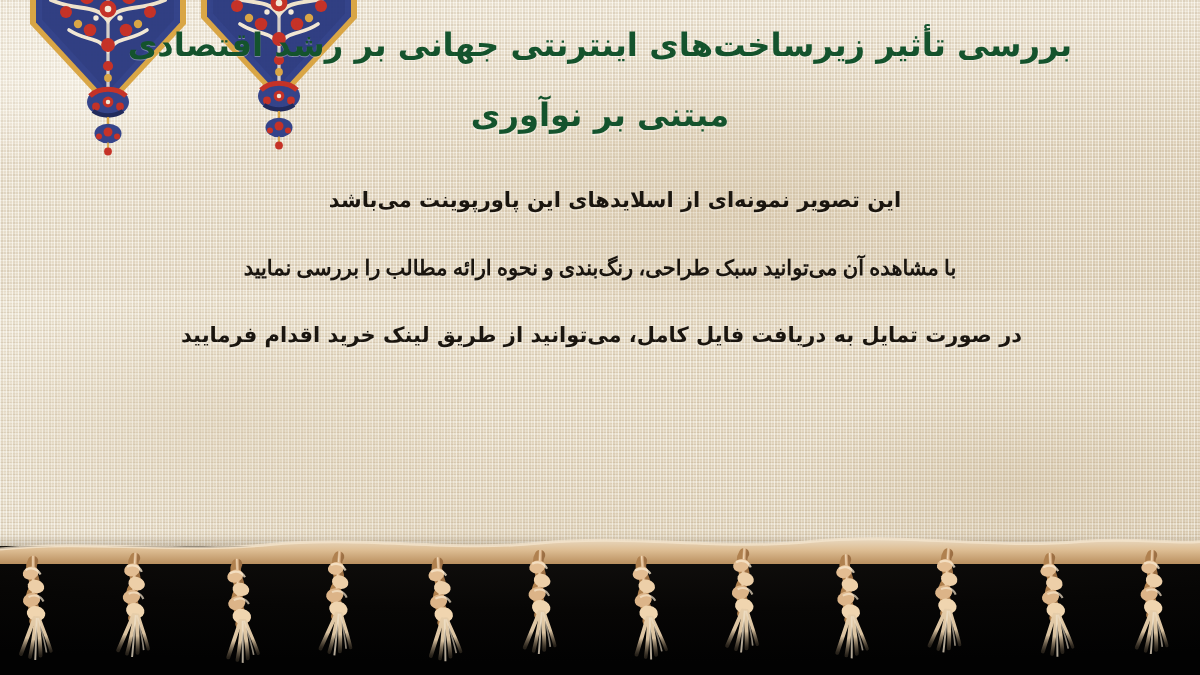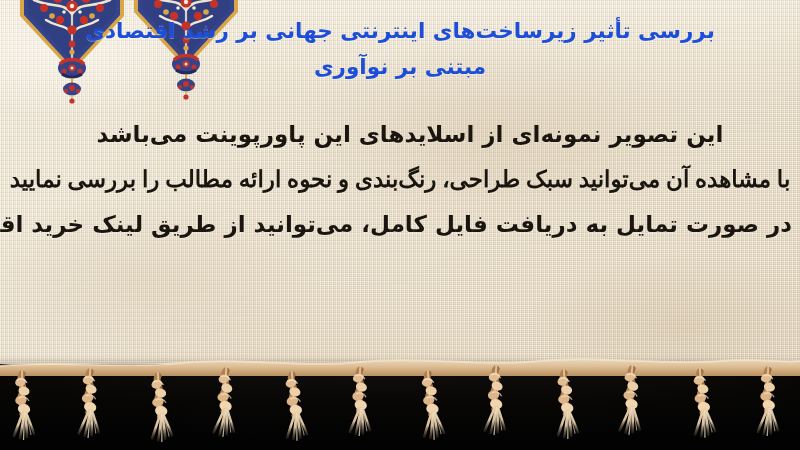--- a/index.html
+++ b/index.html
@@ -78,41 +78,41 @@
     width: 800px;
     height: 370px;
     direction: rtl;
   }
   .title {
     position: absolute;
     top: 16px;
     right: 10px;
     width: 780px;
     text-align: center;
-    color: #1d4ed8;
+    color: #14532d;
     font-family: "DejaVu Sans", sans-serif;
     font-weight: bold;
     font-size: 21.5px;
     line-height: 30px;
     letter-spacing: -0.2px;
     text-shadow: 0 1px 0 rgba(255,252,245,0.35);
   }
   .title .ln { display: block; white-space: nowrap; }
-  .title .ln.l2 { margin-top: 6px; }
+  .title .ln.l2 { margin-top: 17px; }
 
   .body-block {
     position: absolute;
     top: 112px;
     right: 8px;
     width: 784px;
     text-align: center;
     color: #1a150f;
     font-family: "DejaVu Sans", sans-serif;
     font-weight: bold;
-    font-size: 23px;
+    font-size: 14px;
     line-height: 45px;
     letter-spacing: -0.3px;
     text-shadow: 0 1px 0 rgba(255,252,245,0.30);
   }
   .body-block .ln { display: block; white-space: nowrap; }
   .body-block .ln.b1 { padding-left: 20px; }
   .body-block .ln.b2 { padding-left: 0px; font-family: Liberation Serif, serif; }
   .body-block .ln.b3 { padding-left: 2px; text-align: center; }
 
   

